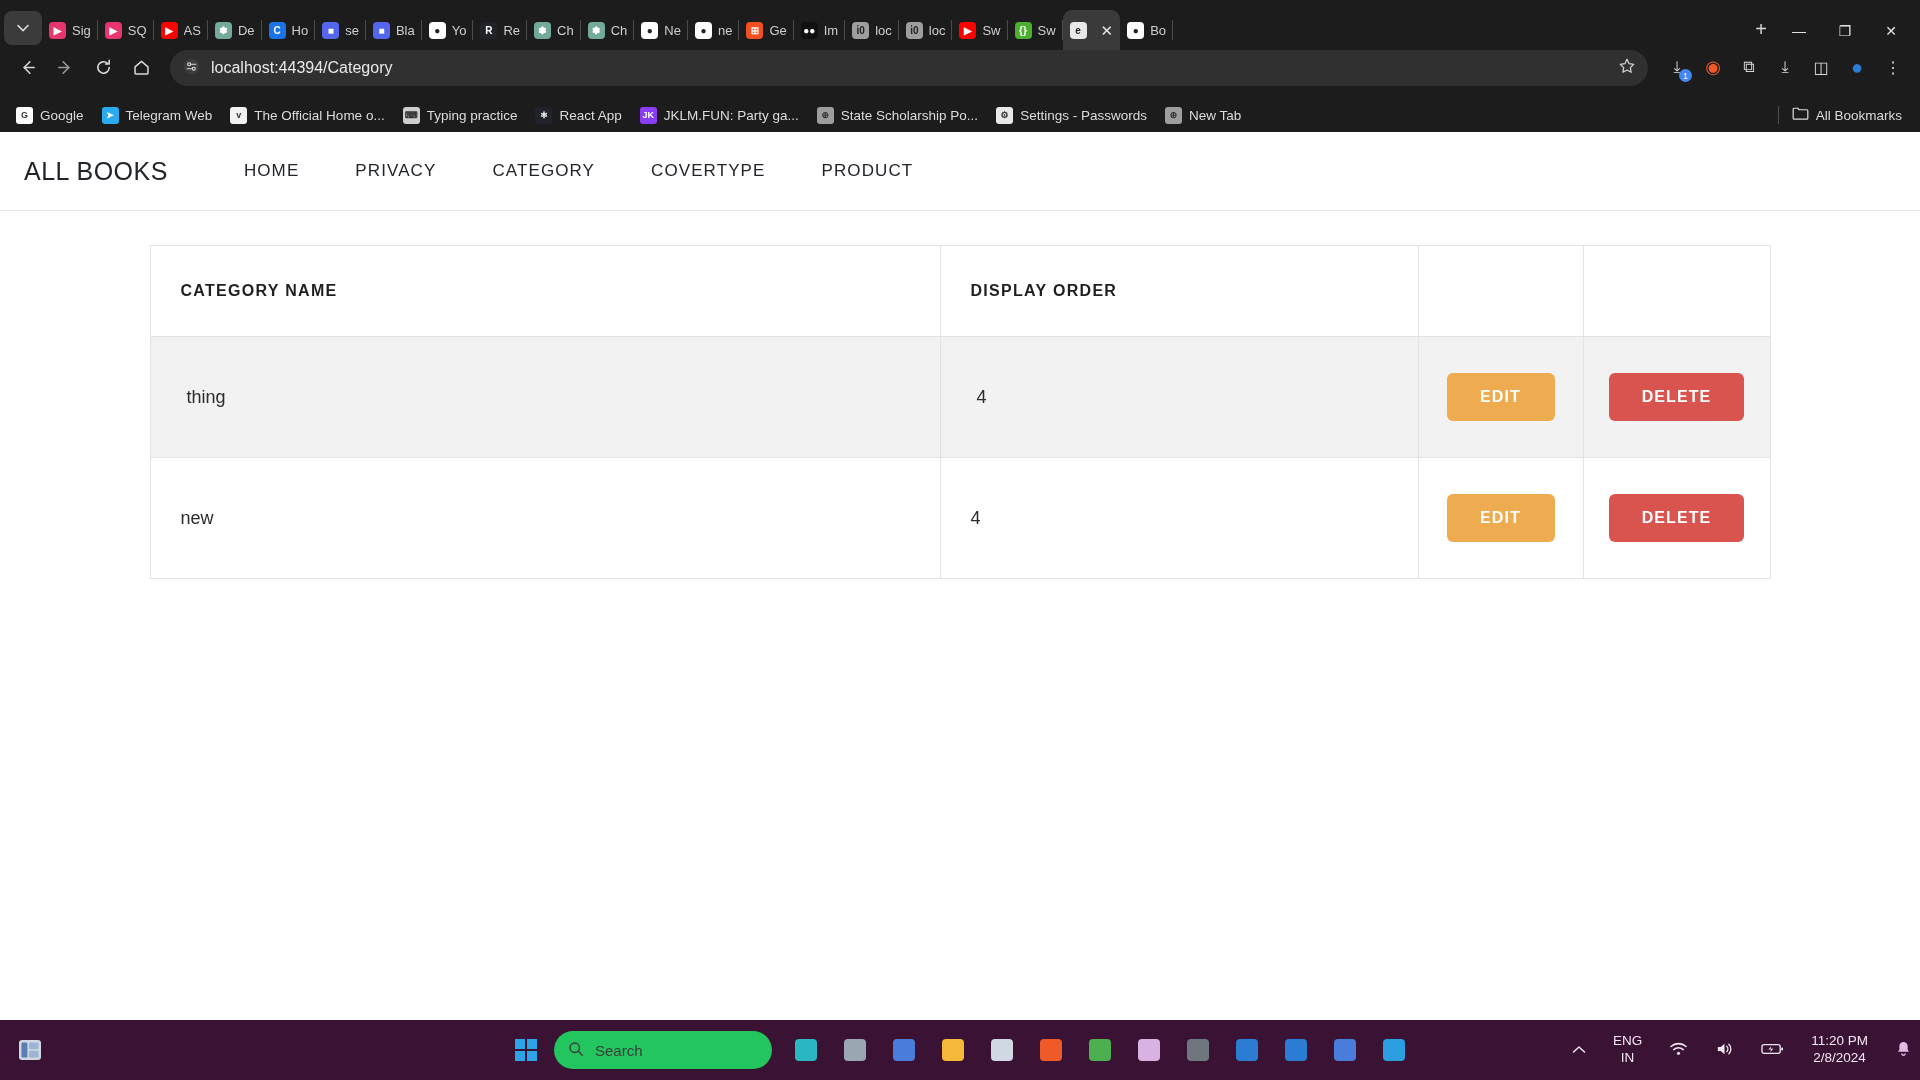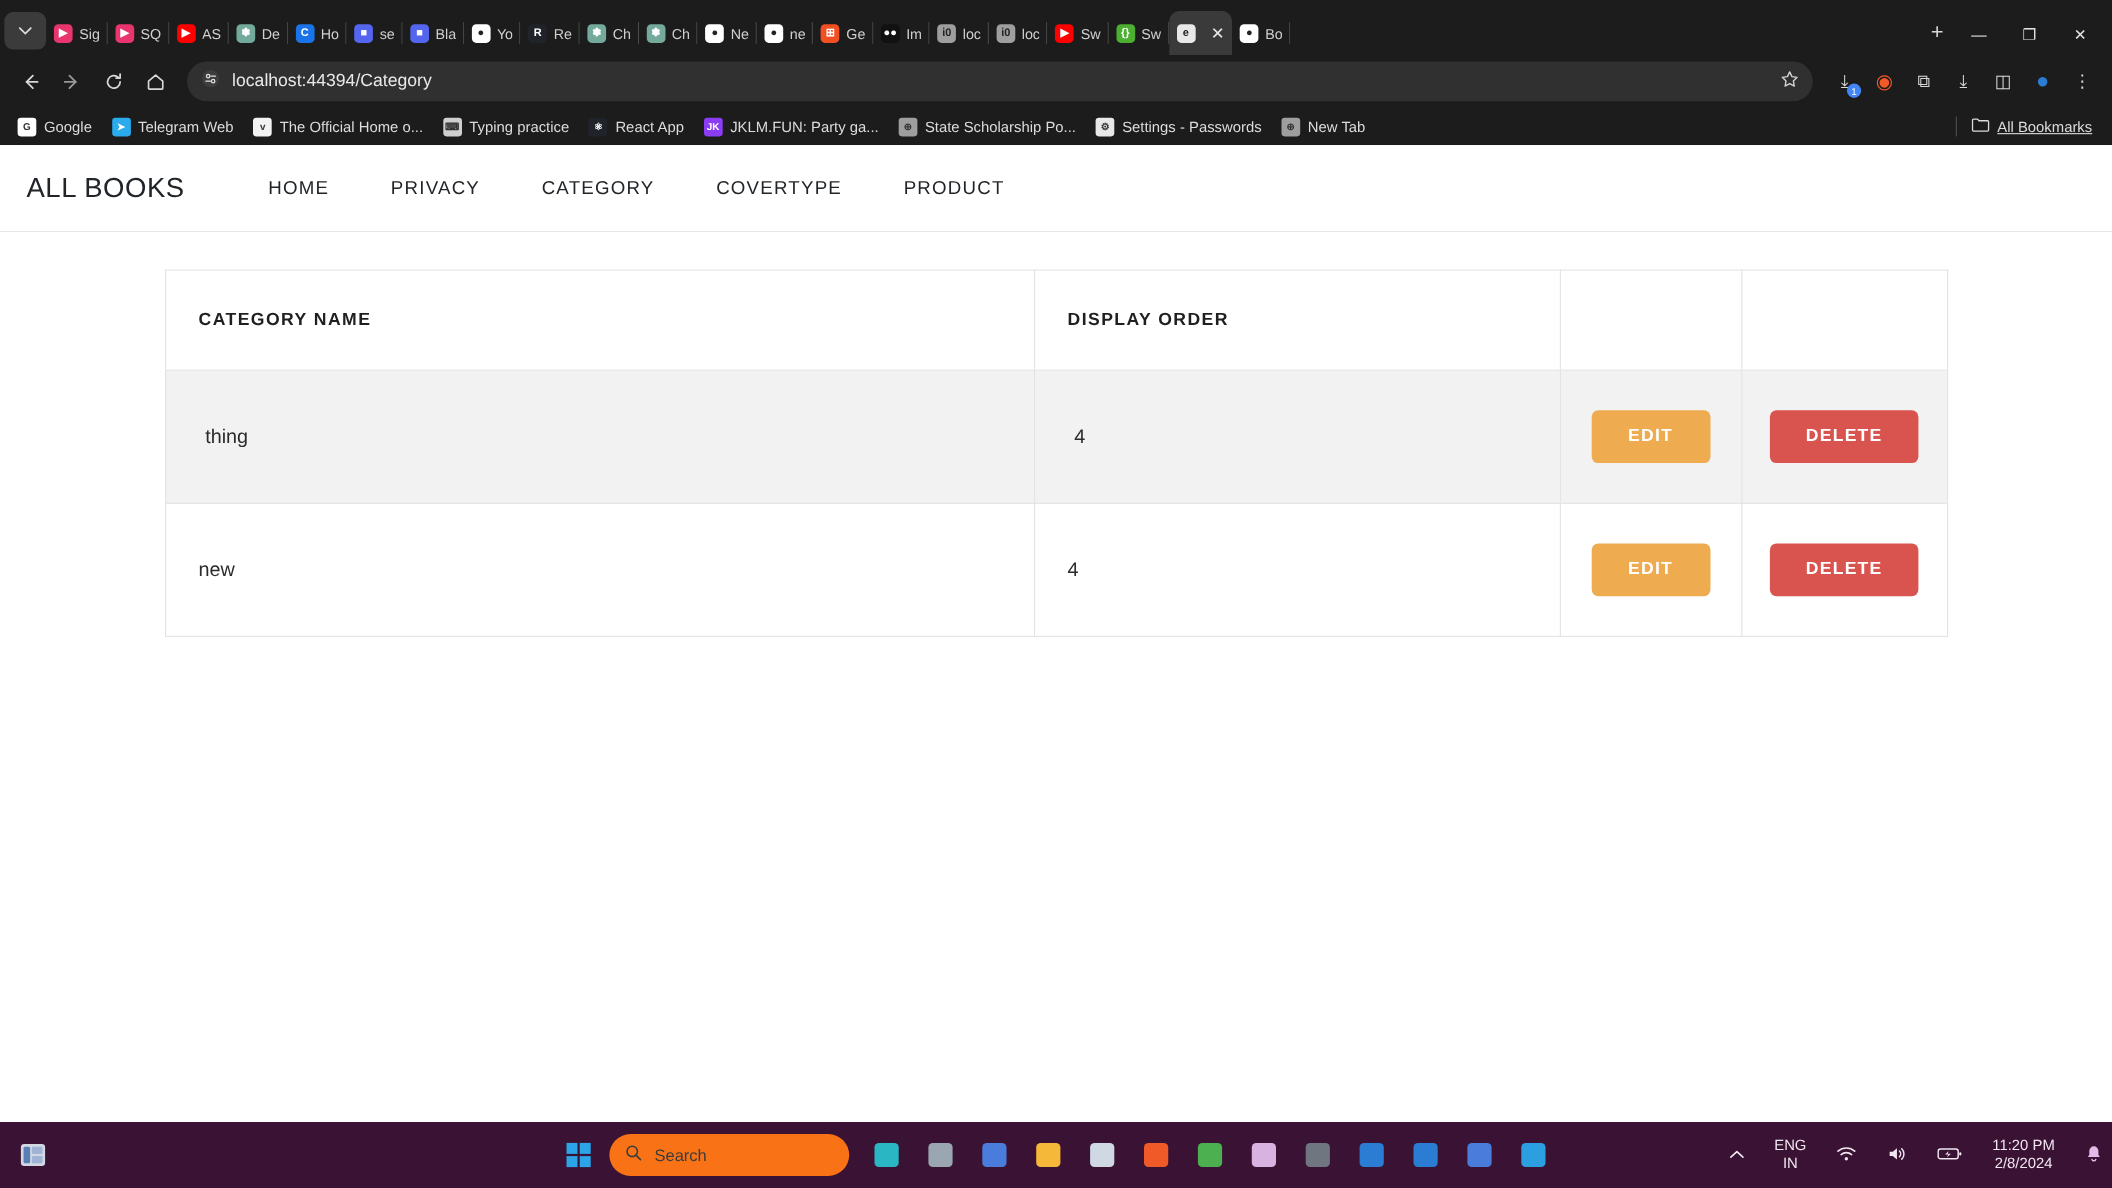--- a/index.html
+++ b/index.html
@@ -49,21 +49,21 @@
     display: flex; align-items: center; justify-content: center;
     color: #d6d6d6; font-size: 20px; border-radius: 50%;
   }
   .win-controls { display: flex; align-items: flex-start; margin-left: auto; flex: 0 0 auto; }
   .win-btn {
     width: 46px; height: 38px; display: flex; align-items: center;
     justify-content: center; color: #e2e2e2; font-size: 14px;
   }
 
   .toolbar {
-    height: 48px; display: flex; align-items: center;
+    height: 48px; display: flex; align-items: flex-start;
     gap: 4px; padding: 0 10px; background: #1c1c1c;
   }
   .nav-btn {
     width: 34px; height: 34px; border-radius: 50%;
     display: flex; align-items: center; justify-content: center;
     color: #d8d8d8;
   }
   .omnibox {
     flex: 1 1 auto; height: 36px; background: #303030; border-radius: 18px;
     display: flex; align-items: center; gap: 10px; padding: 0 12px;
@@ -89,21 +89,21 @@
   .bm {
     display: flex; align-items: center; gap: 7px; padding: 4px 8px;
     border-radius: 6px; white-space: nowrap; max-width: 190px; overflow: hidden;
   }
   .bm-ico {
     width: 17px; height: 17px; flex: 0 0 auto; border-radius: 3px;
     display: flex; align-items: center; justify-content: center;
     font-size: 9px; font-weight: bold; color: #fff; overflow: hidden;
   }
   .bm-all { margin-left: auto; display: flex; align-items: center; gap: 7px;
-            padding: 4px 10px; border-radius: 6px; text-decoration: underline; }
+            padding: 4px 10px; border-radius: 6px; }
   .bm-sep { width: 1px; height: 18px; background: #4f4f4f; margin: 0 6px; }
 
   
   .page { flex: 1 1 auto; background: #fff; overflow: hidden; position: relative; }
 
   .navbar {
     height: 79px; display: flex; align-items: center;
     padding: 0 16px; border-bottom: 1px solid #e7e7e7; background: #fff;
   }
   .brand {
@@ -176,21 +176,21 @@
   .tb-center { margin: 0 auto; display: flex; align-items: center; gap: 6px; }
   .tb-right-sys {
     position: absolute; right: 8px; display: flex; align-items: center; gap: 27px;
     color: #f0e6f0; font-size: 13px;
   }
   .task-ico {
     width: 44px; height: 44px; display: flex; align-items: center;
     justify-content: center; border-radius: 6px; position: relative;
   }
   .search-pill {
-    width: 218px; height: 38px; border-radius: 19px; background: #f97316;
+    width: 218px; height: 38px; border-radius: 19px; background: #22c55e;
     display: flex; align-items: center; gap: 11px; padding: 0 14px;
     color: #3c3c3c; font-size: 15px; margin-right: 6px;
   }
   .clock { text-align: center; line-height: 1.25; font-size: 13.5px; }
   .lang { text-align: center; line-height: 1.25; font-size: 13.5px; }
   .sq { width: 22px; height: 22px; border-radius: 4px; }
 </style>
 </head>
 <body>
 

